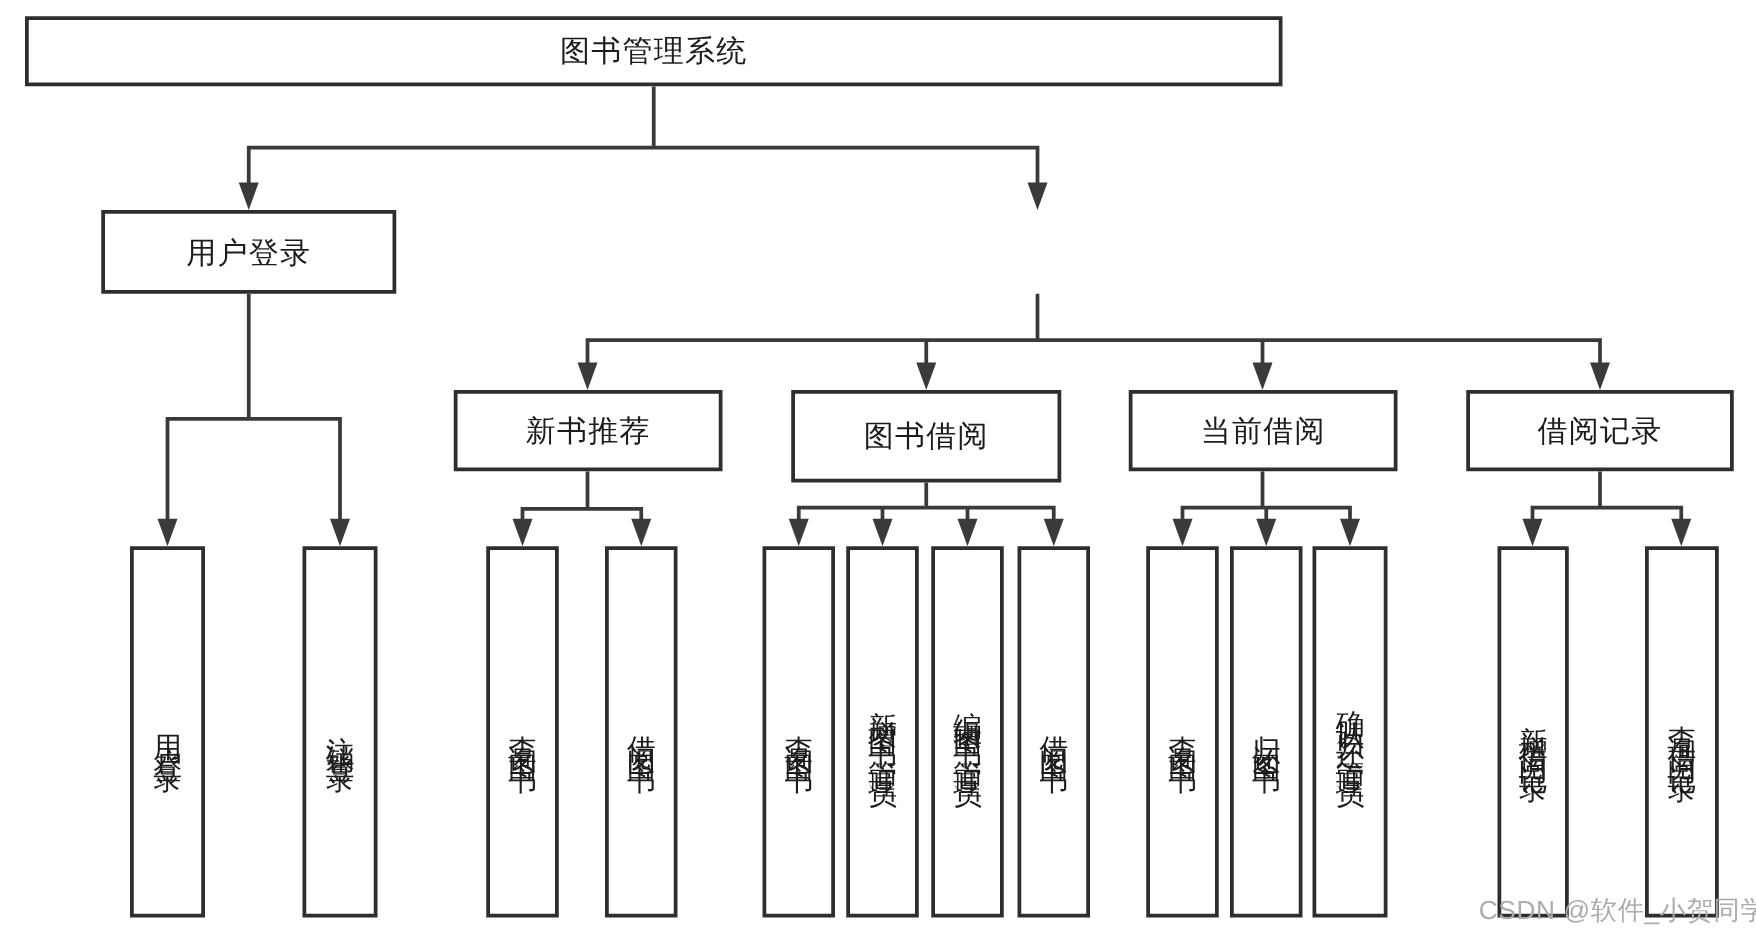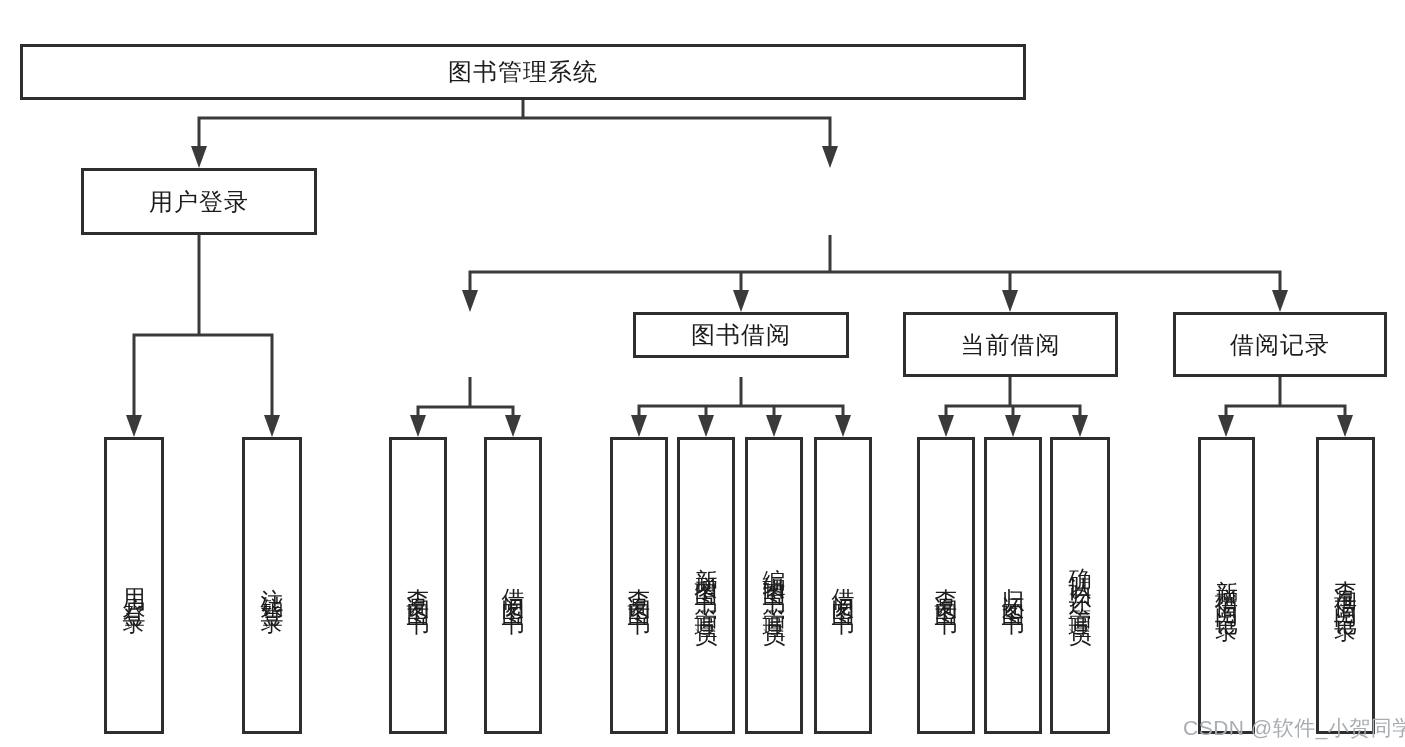--- a/index.html
+++ b/index.html
@@ -105,25 +105,26 @@
 
       <polygon points="938,415 954,415 946,437"></polygon>
       <polygon points="1005,415 1021,415 1013,437"></polygon>
       <polygon points="1072,415 1088,415 1080,437"></polygon>
 
       <polygon points="1218,415 1234,415 1226,437"></polygon>
       <polygon points="1337,415 1353,415 1345,437"></polygon>
     </g>
   </svg>
 
-  <div class="node" style="left:20px;top:13px;width:1006px;height:56px;margin-top:31px;">图书管理系统</div>
+  <div class="node" style="left:20px;top:13px;width:1006px;height:56px;">图书管理系统</div>
 
   <div class="node" style="left:81px;top:168px;width:236px;height:67px;">用户登录</div>
 
-  <div class="node" style="left:633px;top:312px;width:216px;height:46px;">图书借阅</div>
+  <div class="node" style="left:363px;top:312px;width:215px;height:65px;">新书推荐</div>
+  <div class="node" style="left:633px;top:312px;width:216px;height:74px;">图书借阅</div>
   <div class="node" style="left:903px;top:312px;width:215px;height:65px;text-align:right;">当前借阅</div>
   <div class="node" style="left:1173px;top:312px;width:214px;height:65px;">借阅记录</div>
 
   <div class="node leaf" style="left:104px;top:437px;width:60px;height:297px;">
       <span>用户登录</span>
     </div>
   <div class="node leaf" style="left:242px;top:437px;width:60px;height:297px;">
       <span>注销登录</span>
     </div>
 

